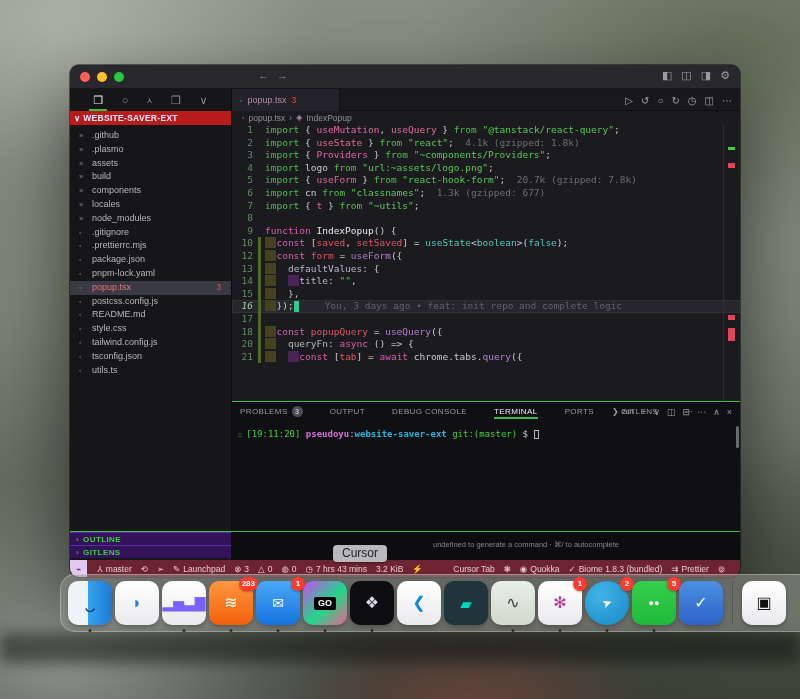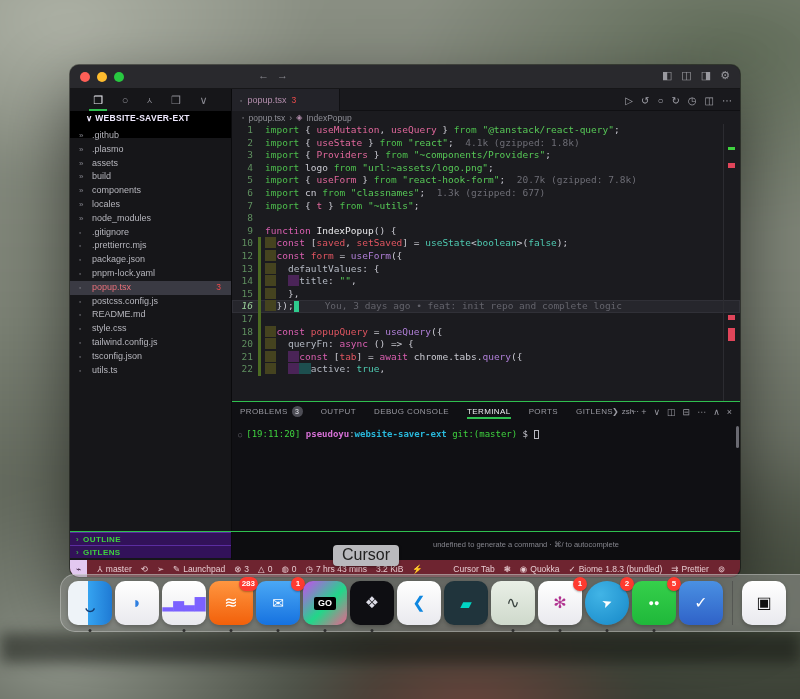--- a/index.html
+++ b/index.html
@@ -32,22 +32,22 @@
   .mag::after{content:"";position:absolute;left:5px;top:5px;width:3px;height:1px;background:#9a9aa0;transform:rotate(45deg);}
   .tb-right{position:absolute;right:10px;top:4px;display:flex;gap:9px;color:#9a9aa0;font-size:11px;}
   .tb-right span{cursor:default;}
 
   
   .sidebar{position:absolute;left:0;top:24px;width:162px;bottom:17px;background:#161619;border-right:1px solid #0a0a0c;}
   .activity-row{position:absolute;left:0;top:0;width:100%;height:22px;display:flex;align-items:center;justify-content:space-around;padding:0 14px;color:#8a8a92;font-size:11px;}
   .activity-row .act{position:relative;padding:2px 4px;}
   .activity-row .act.active{color:#e8e8ee;}
   .activity-row .act.active::after{content:"";position:absolute;left:0;right:0;bottom:-2px;height:2px;background:#2fbf4f;}
-  .tree-root{position:absolute;left:0;top:22px;width:100%;height:27px;background:#000000;color:#f0eaff;
-    font-size:8.5px;font-weight:bold;line-height:14px;padding-left:16px;letter-spacing:.3px;}
+  .tree-root{position:absolute;left:0;top:22px;width:100%;height:14px;background:#b91c1c;color:#f0eaff;
+    font-size:8.5px;font-weight:bold;line-height:14px;padding-left:4px;letter-spacing:.3px;}
   .tree{position:absolute;left:0;top:40px;width:100%;}
   .tree-row{height:13.8px;line-height:13.8px;font-size:9px;color:#b6b6bd;display:flex;align-items:center;padding-left:9px;position:relative;}
   .tree-row.selected{background:#3a3a43;}
   .tree-ic{width:13px;color:#84848c;font-size:8px;}
   .tree-ic.file{font-size:7px;}
   .tree-label.err{color:#e8707a;}
   .tree-badge{position:absolute;right:10px;color:#f14c4c;font-size:8.5px;}
   .side-sections{position:absolute;left:0;bottom:2px;width:100%;}
   .side-sec{height:13px;line-height:13px;background:#321259;border-top:1px solid #5b2da0;color:#3fd23f;
     font-size:8px;font-weight:bold;padding-left:6px;letter-spacing:.4px;}
@@ -78,21 +78,21 @@
   .tk-hint{color:#6d6d75}.tk-blame{color:#63636b;margin-left:26px;}
   .tk-ind1{background:#45431f}.tk-ind2{background:#4a2457}.tk-ind3{background:#1d4f4f}
   .caret{display:inline-block;width:5px;height:11px;background:#2ecc8e;vertical-align:middle;}
   .minimap-line{position:absolute;right:16px;top:0;bottom:0;width:1px;background:#2c2c31;}
   .ruler{position:absolute;right:4px;top:0;bottom:0;width:8px;}
   .ruler .mark{position:absolute;left:0;width:7px;}
   .sash-editor{position:absolute;left:162px;top:336px;right:0;height:1px;background:#2fbf4f;z-index:3;}
 
   
   .panel{position:absolute;left:162px;top:337px;right:0;height:158px;background:#101014;}
-  .panel-tabs{position:absolute;left:0;top:0;right:0;height:19px;display:flex;align-items:center;gap:18px;padding:0 8px;
+  .panel-tabs{position:absolute;left:0;top:0;right:0;height:19px;display:flex;align-items:center;gap:27px;padding:0 8px;
     font-size:8px;color:#9a9aa2;letter-spacing:.4px;}
   .ptab{position:relative;display:flex;align-items:center;gap:4px;padding:3px 0;}
   .ptab.active{color:#eceef0;}
   .ptab.active::after{content:"";position:absolute;left:0;right:0;bottom:0;height:2px;background:#2fbf4f;}
   .pbadge{background:#4d4d55;color:#e8e8ee;border-radius:7px;min-width:11px;height:11px;line-height:11px;text-align:center;font-size:7px;}
   .panel-right{position:absolute;right:8px;top:0;height:19px;display:flex;align-items:center;gap:7px;color:#9a9aa2;font-size:9px;}
   .panel-right .shell{font-size:8px;display:flex;gap:3px;align-items:center;}
   .terminal{position:absolute;left:6px;top:26px;right:10px;font-family:"DejaVu Sans Mono",monospace;font-size:9px;line-height:12px;}
   .term-deco{color:#6a6a72;margin-right:4px;font-size:7px;}
   .term-caret{display:inline-block;width:5px;height:9px;border:1px solid #b8b8c0;vertical-align:middle;margin-left:1px;}
@@ -128,21 +128,21 @@
   .style-goland{background:linear-gradient(135deg,#c84bf0 0%,#21d789 55%,#f05f8f 100%);}
   .style-goland .glyph{background:#000;color:#fff;font-weight:bold;font-size:9px;padding:2px 4px;border-radius:2px;}
   .style-black{background:#0e0e12;}
   .style-dark{background:#20343c;}
   .style-sage{background:linear-gradient(#e9efe6,#cfd9cc);}
   .style-telegram{background:radial-gradient(circle at 35% 30%,#41b4e6,#1688c8);border-radius:50%;}
   .style-green{background:linear-gradient(#35d04b,#1fb83a);}
   .style-things{background:linear-gradient(#4a90e2,#2f62c8);}
   .wave{letter-spacing:0;font-size:9px;}
 
-  .dock-tooltip{position:absolute;left:333px;top:545px;z-index:6;background:#b9b9bd;color:#222;font-size:16px;
+  .dock-tooltip{position:absolute;left:333px;top:545px;z-index:6;background:#b9b9bd;color:#222;font-size:12px;
     padding:1px 9px 2px;border-radius:4px;box-shadow:0 1px 3px rgba(0,0,0,.4);}
 </style>
 </head>
 <body>
 
 <div class="bg-blur"></div>
 <div class="bg-band"></div>
 
 <div class="window">
 
@@ -299,21 +299,20 @@
         <div class="line"><span class="ln">10</span><span class="modbar on"></span><span class="lc"><span class="tk-ind1">  </span><span class="tk-k2">const </span><span class="tk-pl">[</span><span class="tk-var">saved</span><span class="tk-pl">, </span><span class="tk-var">setSaved</span><span class="tk-pl">] = </span><span class="tk-call">useState</span><span class="tk-pl">&lt;</span><span class="tk-type">boolean</span><span class="tk-pl">&gt;(</span><span class="tk-lit">false</span><span class="tk-pl">);</span></span></div>
         <div class="line"><span class="ln">12</span><span class="modbar on"></span><span class="lc"><span class="tk-ind1">  </span><span class="tk-k2">const </span><span class="tk-var">form</span><span class="tk-pl"> = </span><span class="tk-call2">useForm</span><span class="tk-pl">({</span></span></div>
         <div class="line"><span class="ln">13</span><span class="modbar on"></span><span class="lc"><span class="tk-ind1">  </span><span class="tk-pl">  </span><span class="tk-prop">defaultValues</span><span class="tk-pl">: {</span></span></div>
         <div class="line"><span class="ln">14</span><span class="modbar on"></span><span class="lc"><span class="tk-ind1">  </span><span class="tk-pl">  </span><span class="tk-ind2">  </span><span class="tk-prop">title</span><span class="tk-pl">: </span><span class="tk-str">""</span><span class="tk-pl">,</span></span></div>
         <div class="line"><span class="ln">15</span><span class="modbar on"></span><span class="lc"><span class="tk-ind1">  </span><span class="tk-pl">  </span><span class="tk-pl">},</span></span></div>
         <div class="line current"><span class="ln">16</span><span class="modbar on"></span><span class="lc"><span class="tk-ind1">  </span><span class="tk-pl">});</span><span class="caret"></span><span class="tk-blame">You, 3 days ago • feat: init repo and complete logic</span></span></div>
         <div class="line"><span class="ln">17</span><span class="modbar on"></span><span class="lc"></span></div>
         <div class="line"><span class="ln">18</span><span class="modbar on"></span><span class="lc"><span class="tk-ind1">  </span><span class="tk-k2">const </span><span class="tk-var">popupQuery</span><span class="tk-pl"> = </span><span class="tk-call2">useQuery</span><span class="tk-pl">({</span></span></div>
         <div class="line"><span class="ln">20</span><span class="modbar on"></span><span class="lc"><span class="tk-ind1">  </span><span class="tk-pl">  </span><span class="tk-prop">queryFn</span><span class="tk-pl">: </span><span class="tk-k2">async</span><span class="tk-pl"> () =&gt; {</span></span></div>
         <div class="line"><span class="ln">21</span><span class="modbar on"></span><span class="lc"><span class="tk-ind1">  </span><span class="tk-pl">  </span><span class="tk-ind2">  </span><span class="tk-k2">const </span><span class="tk-pl">[</span><span class="tk-var">tab</span><span class="tk-pl">] = </span><span class="tk-k2">await </span><span class="tk-pl">chrome.tabs.</span><span class="tk-call2">query</span><span class="tk-pl">({</span></span></div>
-        <div class="line"><span class="ln">22</span><span class="modbar on"></span><span class="lc"><span class="tk-ind1">  </span><span class="tk-pl">  </span><span class="tk-ind2">  </span><span class="tk-ind3">  </span><span class="tk-prop">active</span><span class="tk-pl">: </span><span class="tk-lit">true</span><span class="tk-pl">,</span></span></div>
       </div>
   </div>
   <div class="sash-editor"></div>
 
   <div class="panel">
     <div class="panel-tabs" id="panel-tabs">
         <div class="ptab">
           <span>PROBLEMS</span>
           <span class="pbadge">3</span>
         </div>

